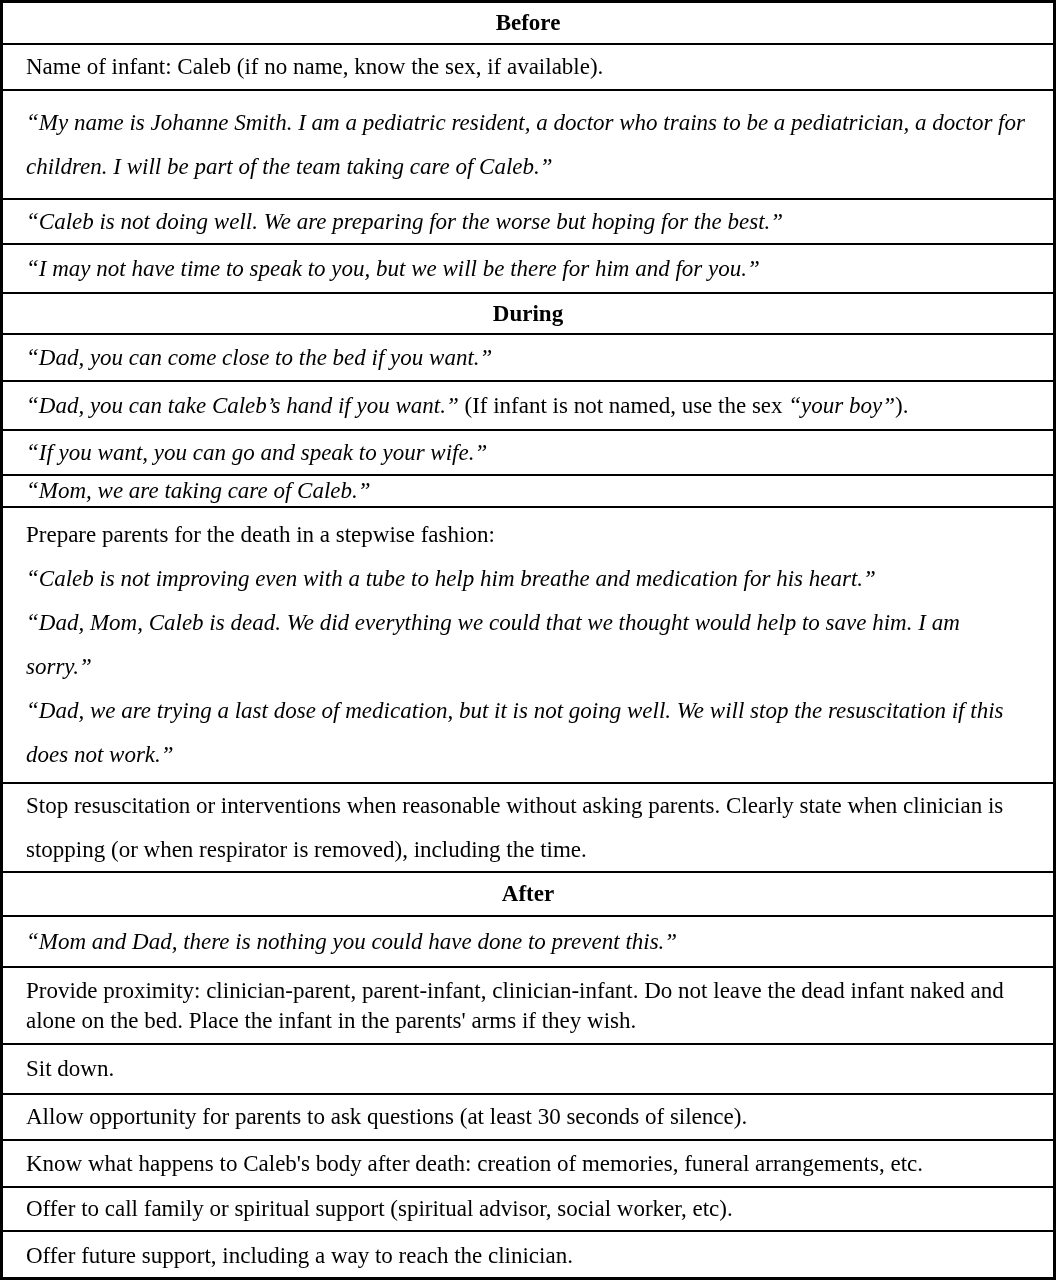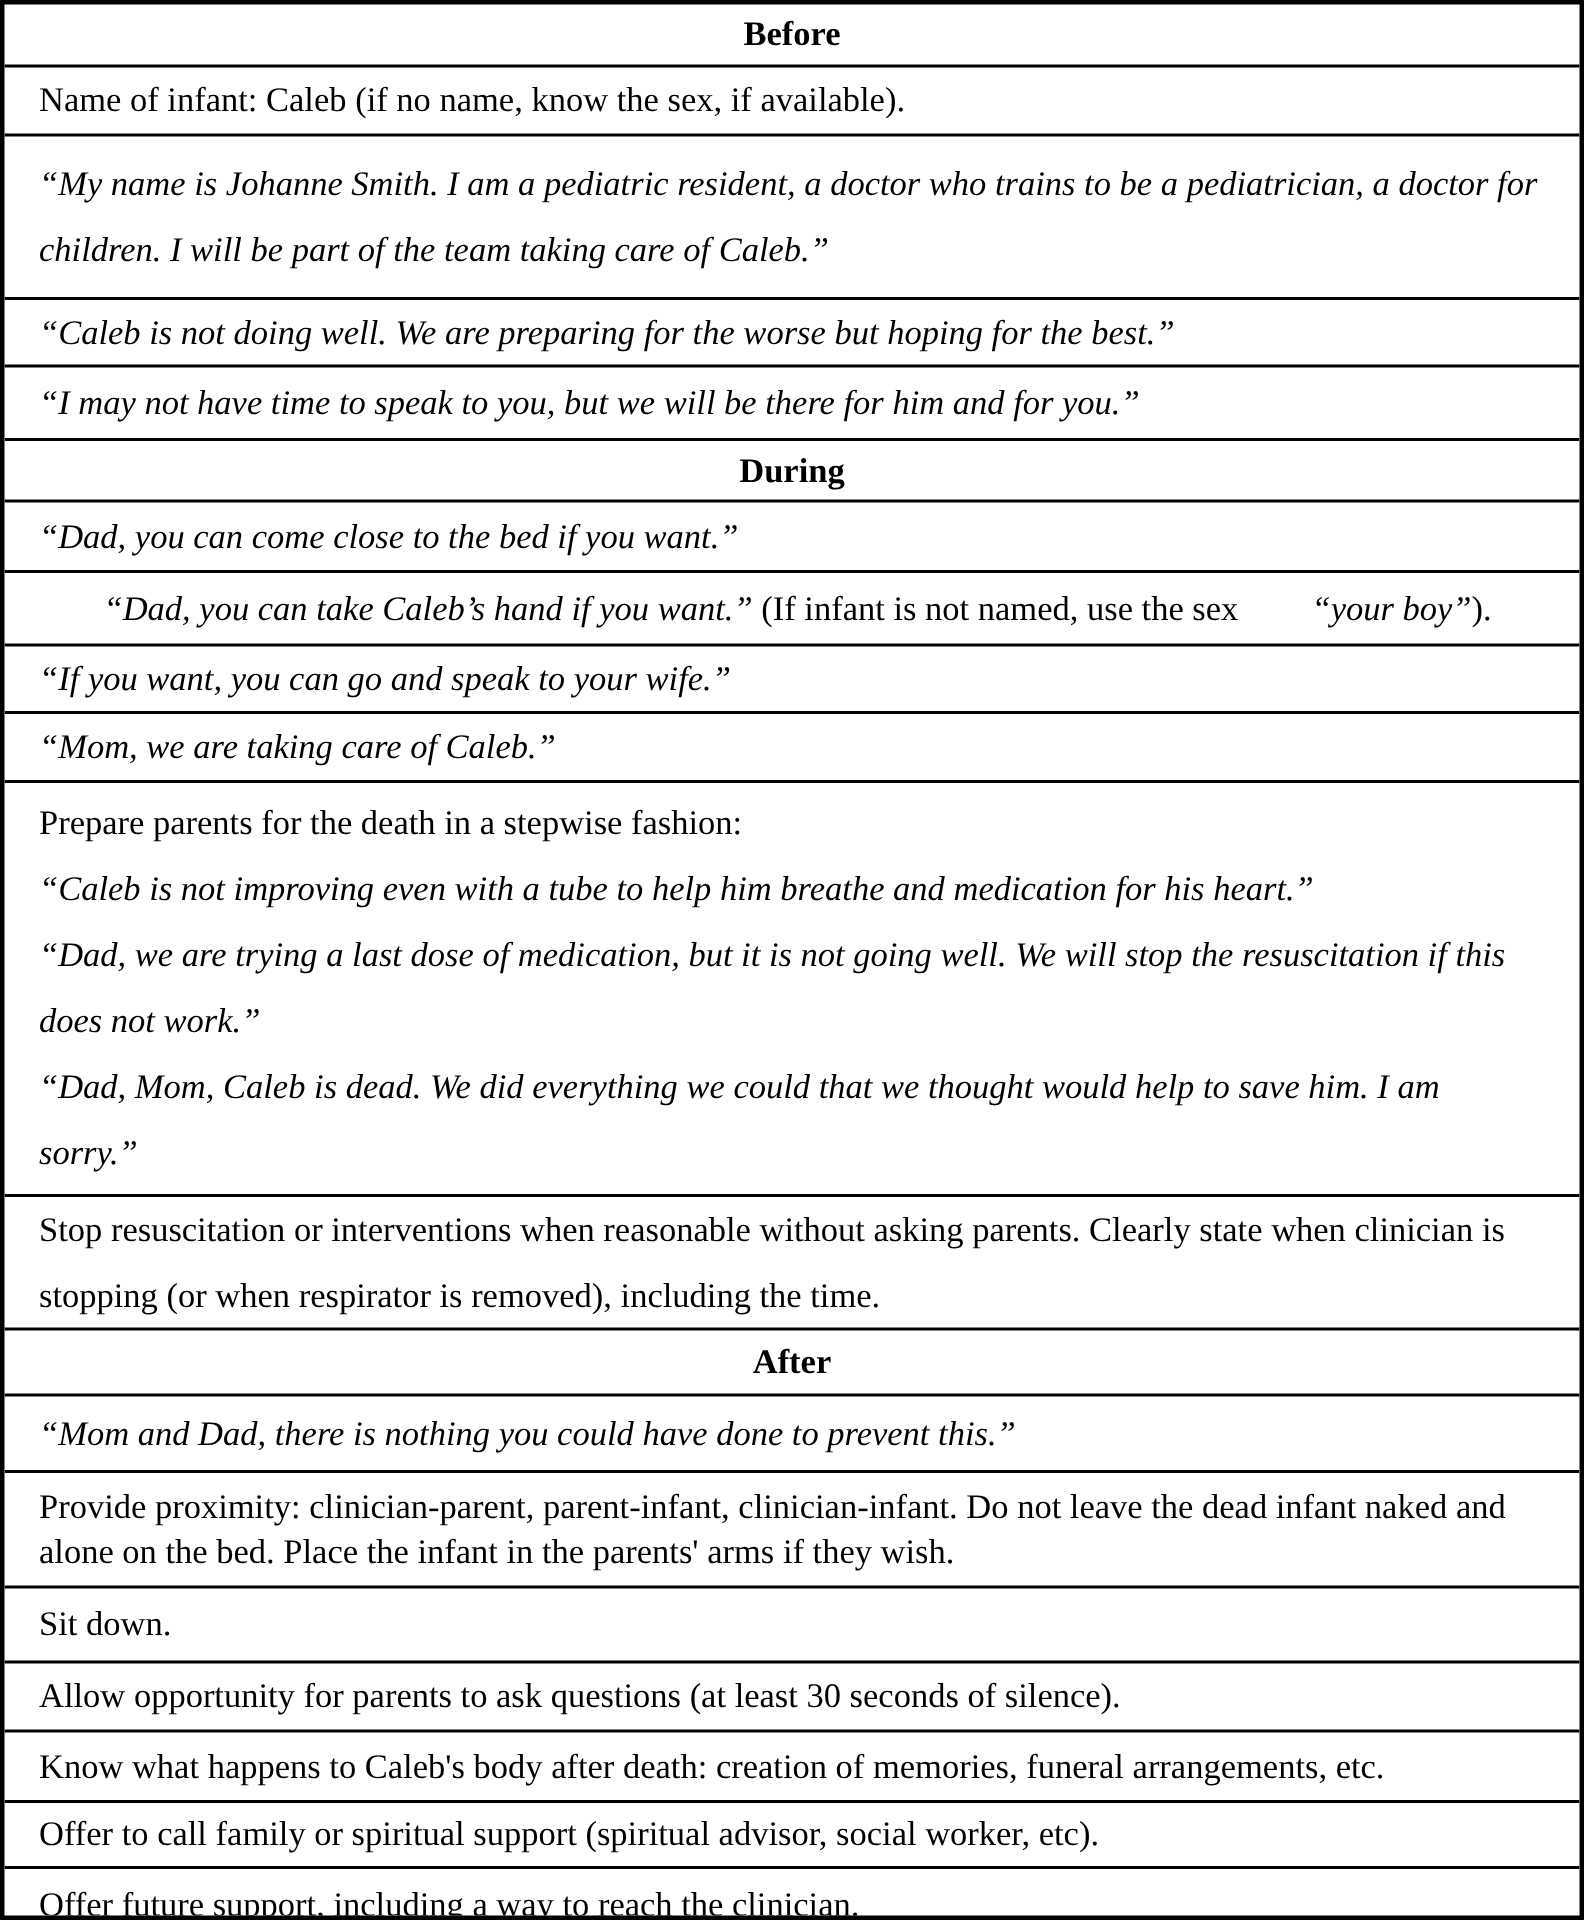--- a/index.html
+++ b/index.html
@@ -22,21 +22,21 @@
     padding: 0 10px 0 23px;
     display: flex; flex-direction: column; justify-content: center;
     font-size: 23px;
     flex: 0 0 auto;
     overflow: hidden;
   }
   .row:first-child { border-top: none; }
   .row p { margin: 0; line-height: 44px; }
   .header-row { text-align: center; font-weight: bold; padding: 0; }
   .header-row p { line-height: 26px; }
-  .italic { font-style: italic; margin-left: 43px; }
+  .italic { font-style: italic; }
   .nowrap { white-space: nowrap; }
   .single p { line-height: 30px; }
   .narrow { max-width: 990px; }
 </style>
 </head>
 <body>
 
 <div class="table">
 
   <div class="row header-row" style="height:40px">
@@ -68,29 +68,29 @@
   </div>
 
   <div class="row" style="height:49px">
     <p class="nowrap"><span class="italic">“Dad, you can take Caleb’s hand if you want.”</span><span> (If infant is not named, use the sex </span><span class="italic">“your boy”</span><span>).</span></p>
   </div>
 
   <div class="row" style="height:45px">
     <p class="italic nowrap">“If you want, you can go and speak to your wife.”</p>
   </div>
 
-  <div class="row" style="height:46px">
+  <div class="row" style="height:32px">
     <p class="italic nowrap">“Mom, we are taking care of Caleb.”</p>
   </div>
 
   <div class="row" style="height:276px">
     <p>Prepare parents for the death in a stepwise fashion:</p>
     <p class="italic nowrap">“Caleb is not improving even with a tube to help him breathe and medication for his heart.”</p>
+    <p class="italic narrow">“Dad, Mom, Caleb is dead. We did everything we could that we thought would help to save him. I am sorry.”</p>
     <p class="italic narrow">“Dad, we are trying a last dose of medication, but it is not going well. We will stop the resuscitation if this does not work.”</p>
-    <p class="italic narrow">“Dad, Mom, Caleb is dead. We did everything we could that we thought would help to save him. I am sorry.”</p>
   </div>
 
   <div class="row" style="height:89px">
     <p>Stop resuscitation or interventions when reasonable without asking parents. Clearly state when clinician is stopping (or when respirator is removed), including the time.</p>
   </div>
 
   <div class="row header-row" style="height:44px">
     <p>After</p>
   </div>
 

